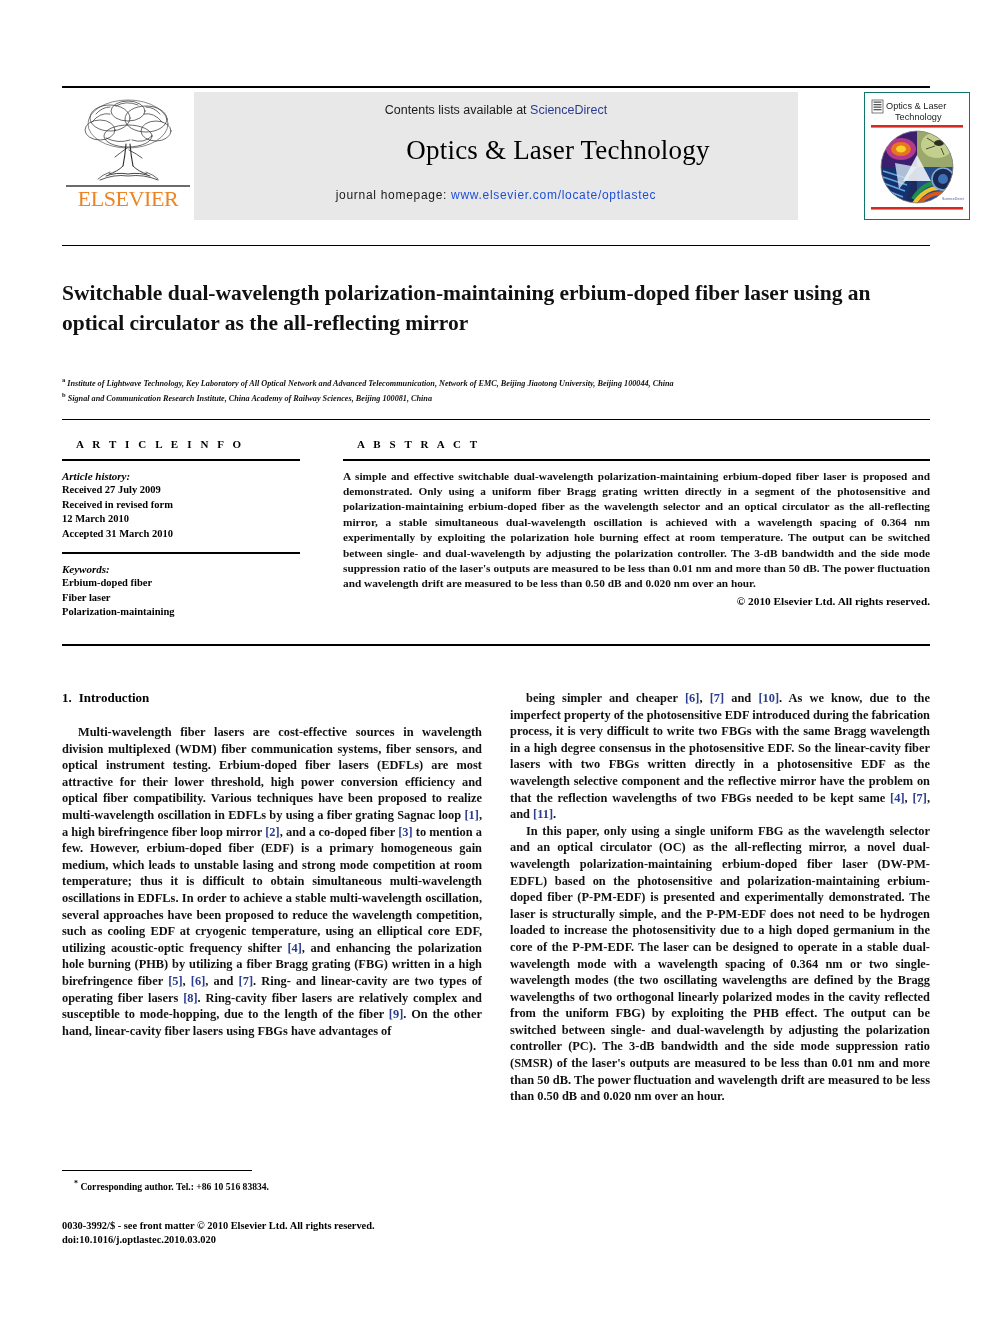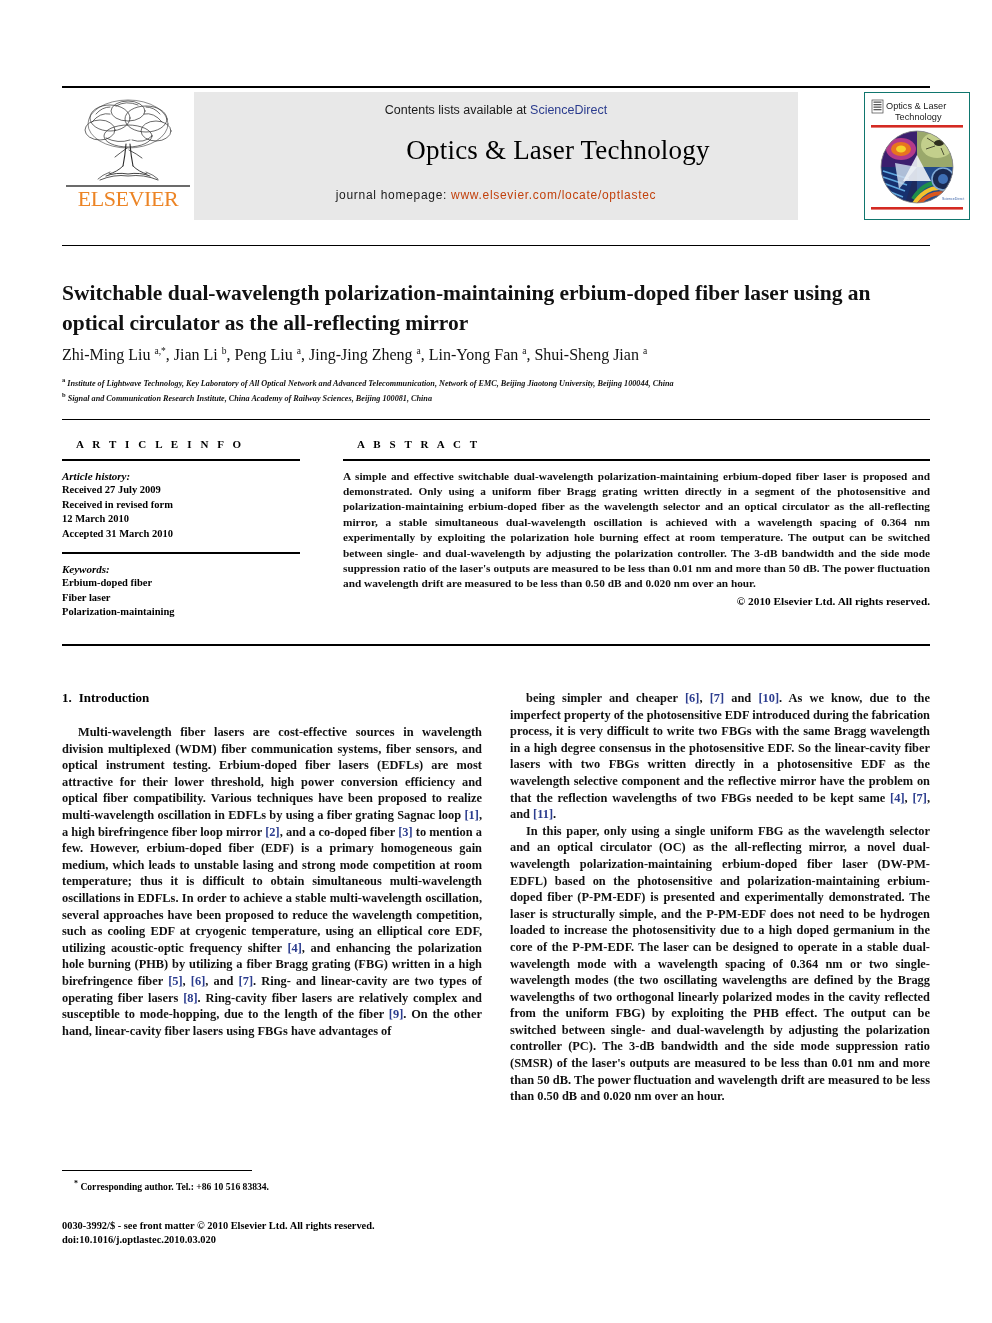--- a/index.html
+++ b/index.html
@@ -110,21 +110,21 @@
     position: absolute;
     left: 0; top: 96px;
     width: 604px;
     text-align: center;
     font-family: "Liberation Sans", sans-serif;
     font-size: 12px;
     letter-spacing: 0.7px;
     color: #1a1a1a;
   }
   .homepage-line .hp-link {
-    color: #c2410c;
+    color: #1d4ed8;
   }
   .cover-thumb {
     position: absolute;
     left: 762px; top: 0px;
     width: 106px;
     height: 128px;
     background: #ffffff;
     border: 1px solid #0f766e;
     box-sizing: border-box;
     overflow: hidden;
@@ -406,21 +406,20 @@
           <rect x="76" y="102" width="17" height="6" fill="#ffffff" opacity="0.85"></rect>
           <text x="77" y="107" font-family="Liberation Sans, sans-serif" font-size="3.6" fill="#3a63a8">ScienceDirect</text>
         </svg>
       </div>
 
     </div>
   </div>
 
   <div class="title-rule-top"></div>
   <h1 class="article-title">Switchable dual-wavelength polarization-maintaining erbium-doped fiber laser using an optical circulator as the all-reflecting mirror</h1>
-  <div class="authors">Zhi-Ming Liu <sup>a,*</sup>, Jian Li <sup>b</sup>, Peng Liu <sup>a</sup>, Jing-Jing Zheng <sup>a</sup>, Lin-Yong Fan <sup>a</sup>, Shui-Sheng Jian <sup>a</sup></div>
   <div class="affil">
     <div><sup>a</sup> <span>Institute of Lightwave Technology, Key Laboratory of All Optical Network and Advanced Telecommunication, Network of EMC, Beijing Jiaotong University, Beijing 100044, China</span></div>
     <div><sup>b</sup> <span>Signal and Communication Research Institute, China Academy of Railway Sciences, Beijing 100081, China</span></div>
   </div>
 
   <div class="info-rule-top"></div>
 
   <div class="col-info">
     <div class="sec-head">A R T I C L E  I N F O</div>
     <div class="thin-rule"></div>

